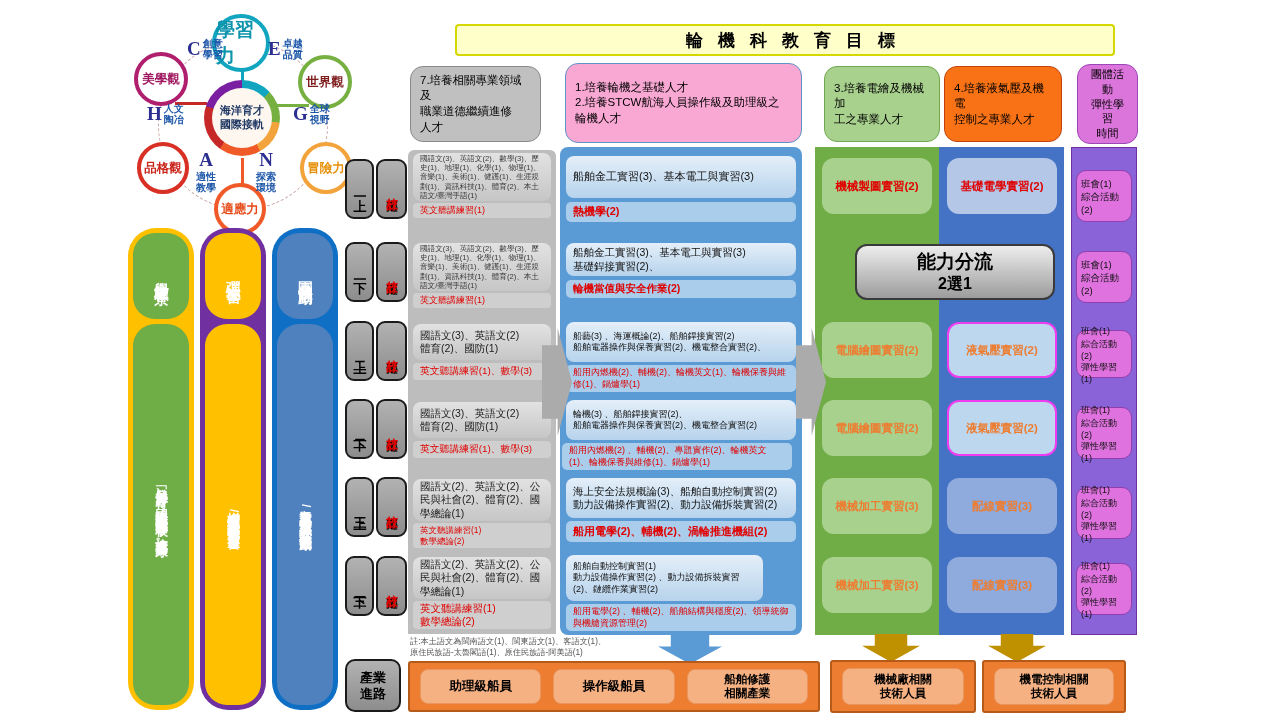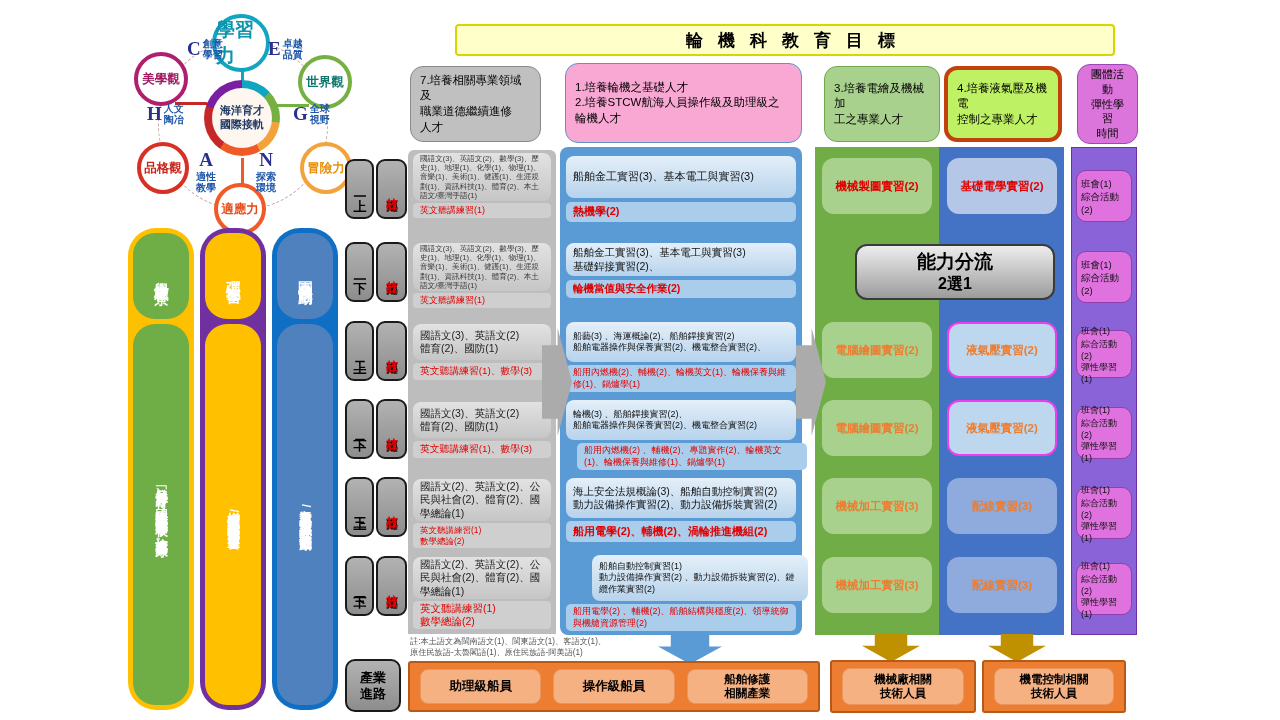--- a/index.html
+++ b/index.html
@@ -16,21 +16,21 @@
   .letter-lbl{font-size:10px;font-weight:bold;color:#1c56a8;line-height:1.1;}
   .center-ring{border-radius:50%;background:conic-gradient(#12a5bf 0 13%,#76b041 13% 27%,#f2a33c 27% 42%,#f05a28 42% 60%,#c62828 60% 80%,#7b1fa2 80% 100%);display:flex;align-items:center;justify-content:center;}
   .center-core{width:60px;height:60px;border-radius:50%;background:#fdf7f0;display:flex;flex-direction:column;align-items:center;justify-content:center;font-weight:bold;font-size:11px;color:#203864;line-height:1.25;}
 
   
   .banner{background:#ffffc9;border:2px solid #d6d600;border-radius:4px;font-weight:bold;font-size:17px;letter-spacing:15px;padding-left:26px;}
   .goal{border-radius:13px;font-size:11.5px;line-height:1.35;padding:7px 9px;display:flex;align-items:center;}
   .goal-gray{background:#c0c0c0;border:1px solid #8a8a8a;}
   .goal-blue{background:#f9a8d4;border:1px solid #5e93c5;}
   .goal-green{background:#a9d18e;border:1px solid #6fa84f;}
-  .goal-blue2{background:#bef264;border:4px solid #c2410c;}
+  .goal-blue2{background:#f97316;border:1px solid #c2410c;}
   .goal-purple{background:#db74db;border:1px solid #9d46b8;justify-content:center;text-align:center;}
 
   
   .pillar{border-radius:28px;padding:5px;display:flex;flex-direction:column;}
   .pillar .cap{border-radius:22px;height:86px;margin-bottom:5px;display:flex;align-items:center;justify-content:center;}
   .pillar .bod{border-radius:22px;flex:1;display:flex;align-items:center;justify-content:center;padding:10px 2px;}
   .vtxt{writing-mode:vertical-rl;text-orientation:mixed;color:#fff;font-weight:bold;}
   .cap .vtxt{font-size:14.5px;letter-spacing:3px;}
   .bod .vtxt{font-size:12.5px;letter-spacing:1px;line-height:1.55;}
 
@@ -90,21 +90,21 @@
         <span>國際接軌</span>
       </div>
     </div>
 
     <div class="abs sat" style="left:87px;top:8px;width:58px;height:58px;border:4px solid #12a5bf;color:#0d94ad;font-size:19px;">
         <span>學習力</span>
       </div>
     <div class="abs sat" style="left:9px;top:46px;width:54px;height:54px;border:4px solid #b01e6e;color:#a01960;font-size:12.5px;">
         <span>美學觀</span>
       </div>
-    <div class="abs sat" style="left:173px;top:49px;width:54px;height:54px;border:4px solid #76b041;color:#0f766e;font-size:12.5px;">
+    <div class="abs sat" style="left:173px;top:49px;width:54px;height:54px;border:4px solid #76b041;color:#7f1d1d;font-size:12.5px;">
         <span>世界觀</span>
       </div>
     <div class="abs sat" style="left:12px;top:136px;width:52px;height:52px;border:4px solid #d93025;color:#c9251b;font-size:12.5px;">
         <span>品格觀</span>
       </div>
     <div class="abs sat" style="left:175px;top:136px;width:52px;height:52px;border:4px solid #f2a33c;color:#e8920c;font-size:12.5px;">
         <span>冒險力</span>
       </div>
     <div class="abs sat" style="left:89px;top:177px;width:52px;height:52px;border:4px solid #f05a28;color:#e54a17;font-size:12.5px;">
         <span>適應力</span>
@@ -282,29 +282,29 @@
   <div class="abs cbx b-red" style="left:566px;top:280px;width:230px;height:18px;font-size:10.5px;font-weight:bold;">
       <span>輪機當值與安全作業(2)</span>
     </div>
   <div class="abs cbx b-core pre" style="left:566px;top:322px;width:230px;height:40px;font-size:9px;"><span>船藝(3) 、海運概論(2)、船舶銲接實習(2)
 船舶電器操作與保養實習(2)、機電整合實習(2)、</span></div>
   <div class="abs cbx b-red" style="left:566px;top:365px;width:230px;height:27px;font-size:9px;">
       <span>船用內燃機(2)、輔機(2)、輪機英文(1)、輪機保養與維修(1)、鍋爐學(1)</span>
     </div>
   <div class="abs cbx b-core pre" style="left:566px;top:400px;width:230px;height:40px;font-size:9px;"><span>輪機(3) 、船舶銲接實習(2)、
 船舶電器操作與保養實習(2)、機電整合實習(2)</span></div>
-  <div class="abs cbx b-red" style="left:577px;top:443px;width:230px;height:27px;font-size:9px;justify-content:center;">
+  <div class="abs cbx b-red" style="left:562px;top:443px;width:230px;height:27px;font-size:9px;justify-content:center;">
       <span>船用內燃機(2) 、輔機(2)、專題實作(2)、輪機英文(1)、輪機保養與維修(1)、鍋爐學(1)</span>
     </div>
   <div class="abs cbx b-core pre" style="left:566px;top:478px;width:230px;height:40px;font-size:10.5px;"><span>海上安全法規概論(3)、船舶自動控制實習(2)
 動力設備操作實習(2)、動力設備拆裝實習(2)</span></div>
   <div class="abs cbx b-red" style="left:566px;top:521px;width:230px;height:21px;font-size:11px;font-weight:bold;">
       <span>船用電學(2)、輔機(2)、渦輪推進機組(2)</span>
     </div>
-  <div class="abs cbx b-core pre" style="left:592px;top:555px;width:216px;height:46px;font-size:9px;"><span>船舶自動控制實習(1)
+  <div class="abs cbx b-core pre" style="left:566px;top:555px;width:197px;height:46px;font-size:9px;"><span>船舶自動控制實習(1)
 動力設備操作實習(2) 、動力設備拆裝實習(2)、鏈纜作業實習(2)</span></div>
   <div class="abs cbx b-red" style="left:566px;top:604px;width:230px;height:27px;font-size:9px;">
       <span>船用電學(2) 、輔機(2)、船舶結構與穩度(2)、領導統御與機艙資源管理(2)</span>
     </div>
 
   <div class="abs col-green" style="left:815px;top:147px;width:124px;height:488px;"></div>
   <div class="abs cell cell-green txt-red" style="left:822px;top:158px;width:110px;height:56px;">
       <span>機械製圖實習(2)</span>
     </div>
   <div class="abs cell cell-green txt-org" style="left:822px;top:322px;width:110px;height:56px;">

